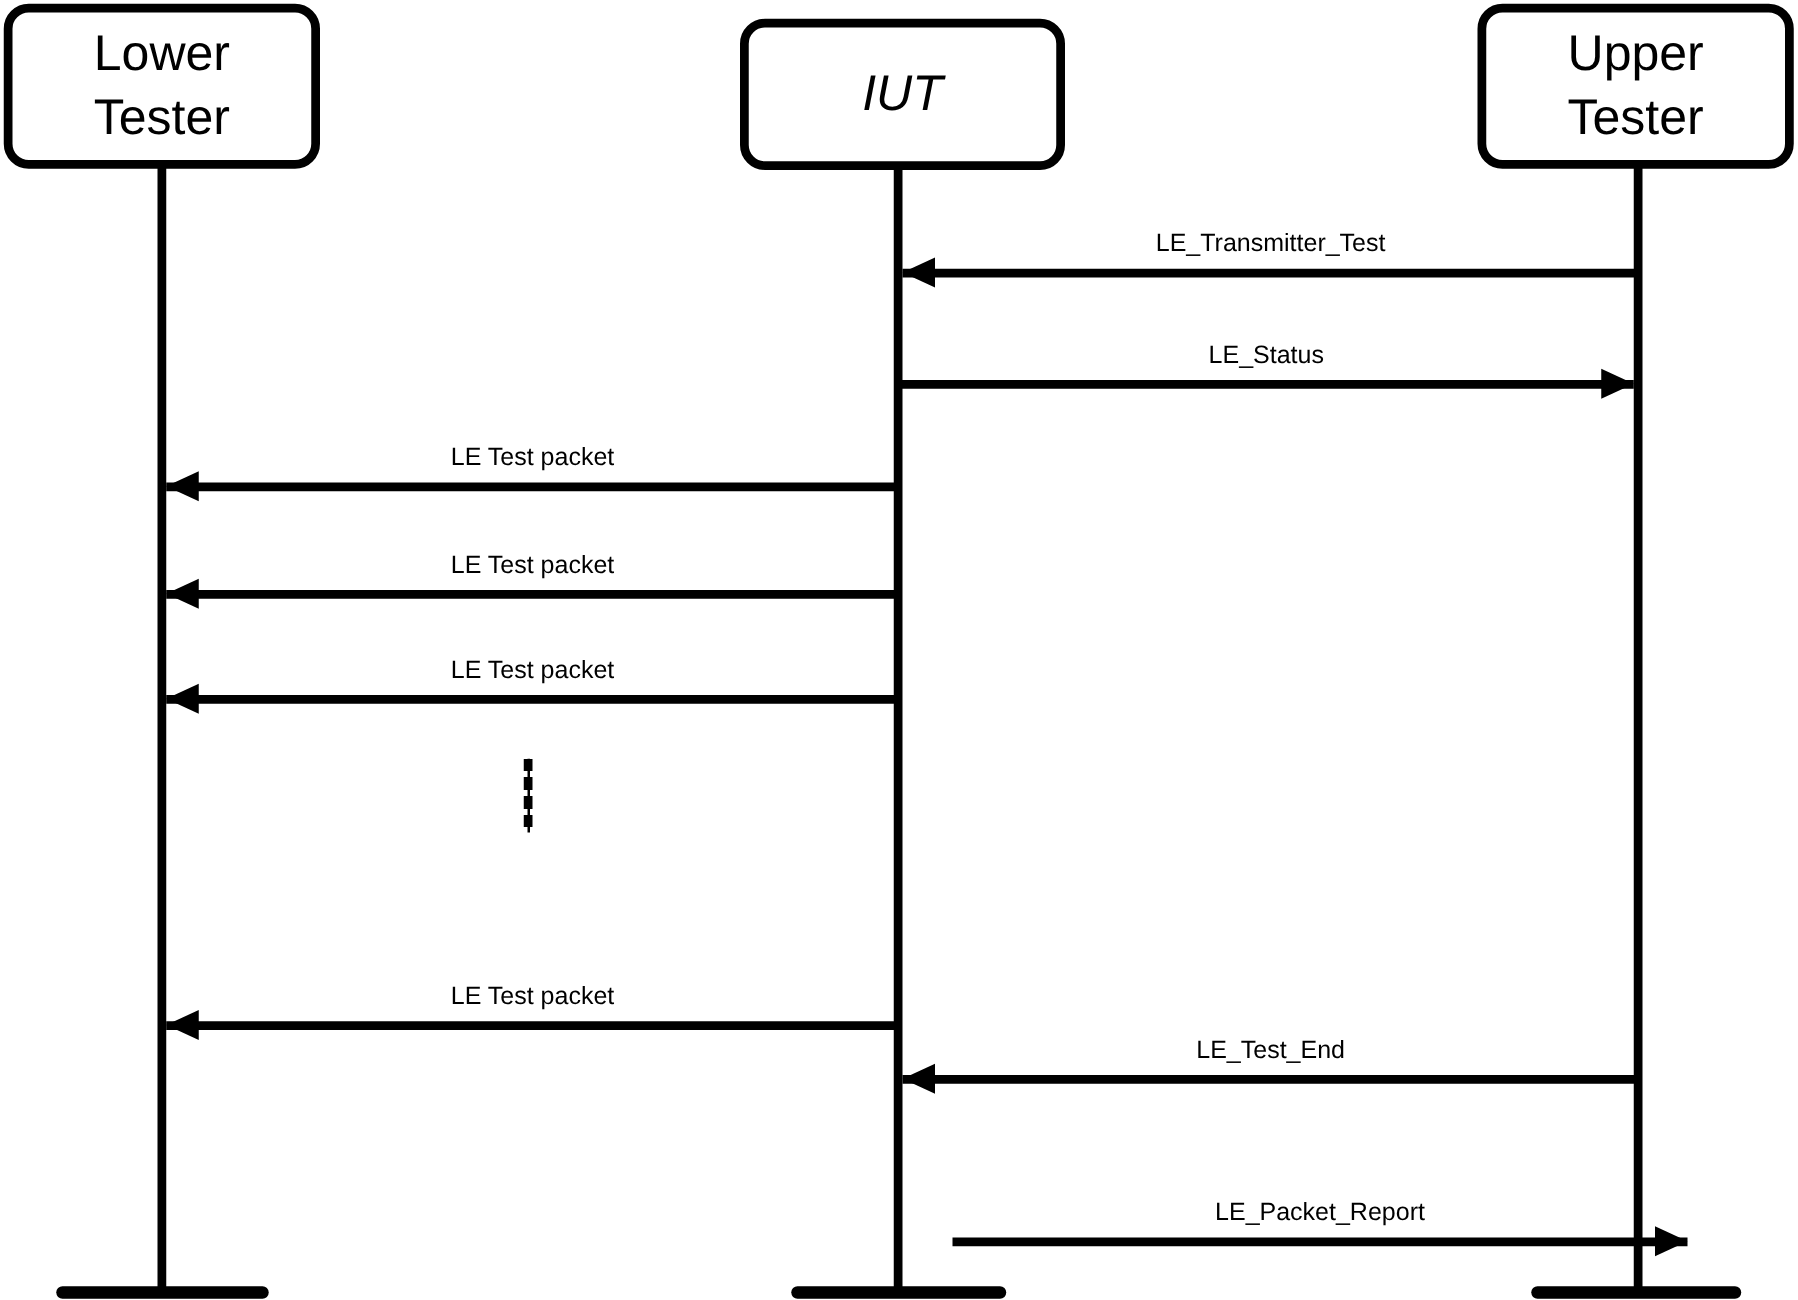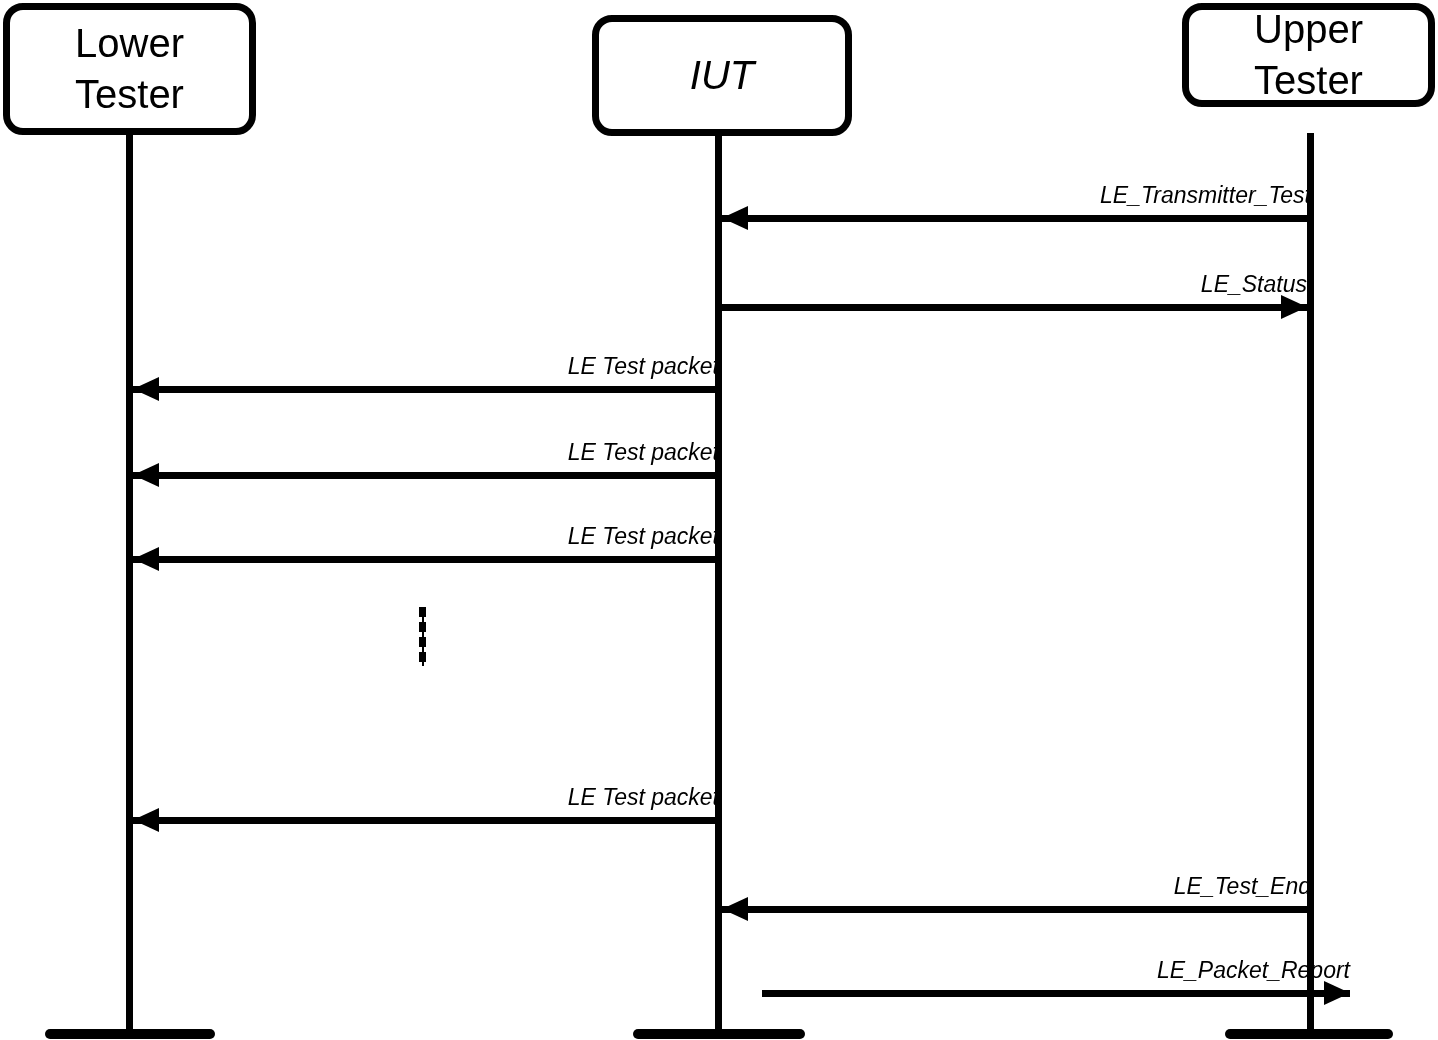--- a/index.html
+++ b/index.html
@@ -27,21 +27,21 @@
     display: flex;
     align-items: center;
     justify-content: center;
     text-align: center;
     font-size: 40px;
     line-height: 51px;
   }
   .actor-box .actor-label { white-space: pre-line; }
   #box-lower { left: 3px;    top: 3px;  width: 253px; height: 132px; }
   #box-iut   { left: 592px;  top: 15px; width: 260px; height: 121px; font-style: italic; }
-  #box-upper { left: 1182px; top: 3px;  width: 253px; height: 104px; }
+  #box-upper { left: 1182px; top: 3px;  width: 253px; height: 132px; }
 
   
   .lifeline { position: absolute; width: 7px; background: #000; }
   #life-lower { left: 126px;  top: 133px; height: 901px; }
   #life-iut   { left: 715px;  top: 134px; height: 900px; }
   #life-upper { left: 1307px; top: 133px; height: 901px; }
 
   
   .endbar { position: absolute; top: 1029px; height: 10px; background: #000; border-radius: 5px; }
   #end-lower { left: 45px;   width: 170px; }
@@ -58,31 +58,31 @@
     border-right: 26px solid #000;
   }
   .msg .head-right {
     position: absolute; right: 0; top: -9px; width: 0; height: 0;
     border-top: 12px solid transparent;
     border-bottom: 12px solid transparent;
     border-left: 26px solid #000;
   }
   .msg .msg-label {
     position: absolute; left: 0; right: 0; bottom: 11px;
-    text-align: right; font-size: 23px; line-height: 32px; white-space: nowrap; font-style: italic;
+    text-align: center; font-size: 20px; line-height: 32px; white-space: nowrap;
   }
 
   
   #msg-0 { top: 215px; left: 722px; width: 589px; }  
   #msg-1 { top: 304px; left: 719px; width: 588px; }  
   #msg-2 { top: 386px; left: 133px; width: 586px; }  
   #msg-3 { top: 472px; left: 133px; width: 586px; }
   #msg-4 { top: 556px; left: 133px; width: 586px; }
   #msg-5 { top: 817px; left: 133px; width: 586px; }
-  #msg-6 { top: 906px; left: 722px; width: 589px; }  
+  #msg-6 { top: 860px; left: 722px; width: 589px; }  
   #msg-7 { top: 990px; left: 762px; width: 588px; }  
 
   
   .ellipsis {
     position: absolute;
     left: 419px; top: 607px; width: 7px; height: 59px;
     background:
       linear-gradient(#000, #000) 50% 0 / 2px 100% no-repeat,
       repeating-linear-gradient(to bottom, #000 0, #000 10px, transparent 10px, transparent 15px);
   }

